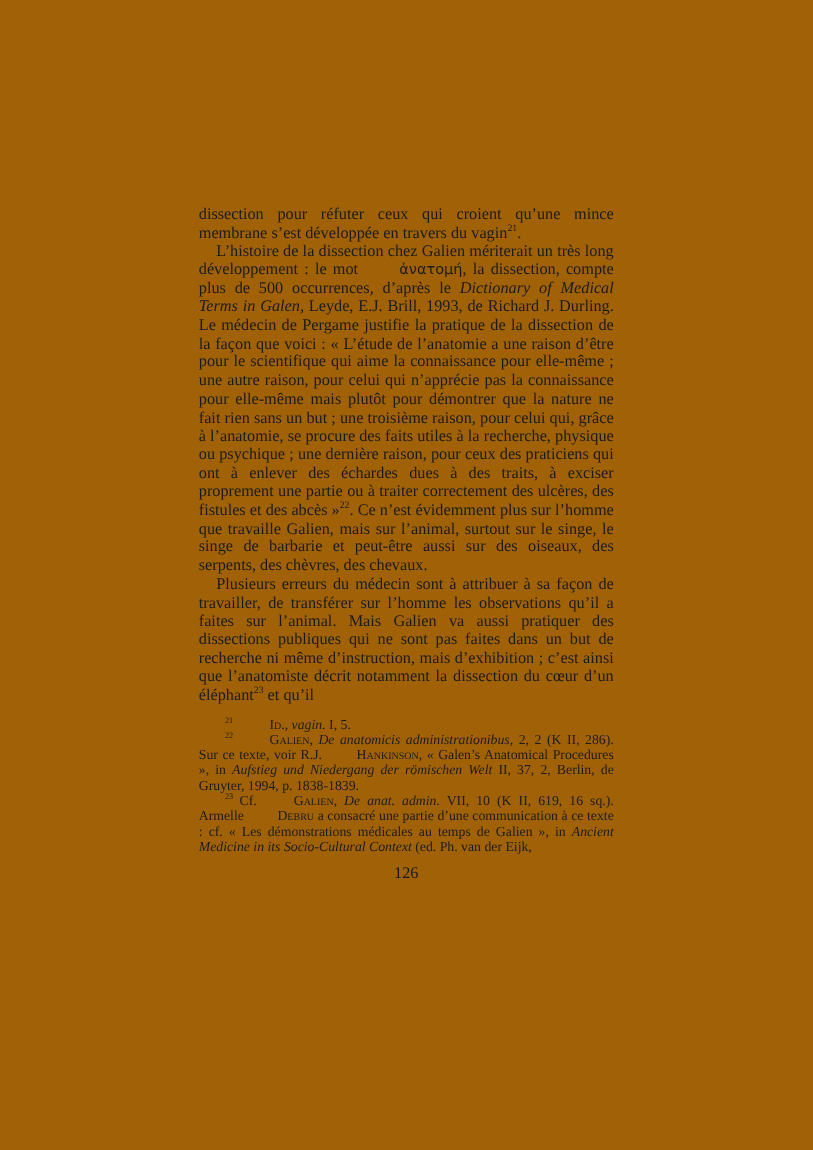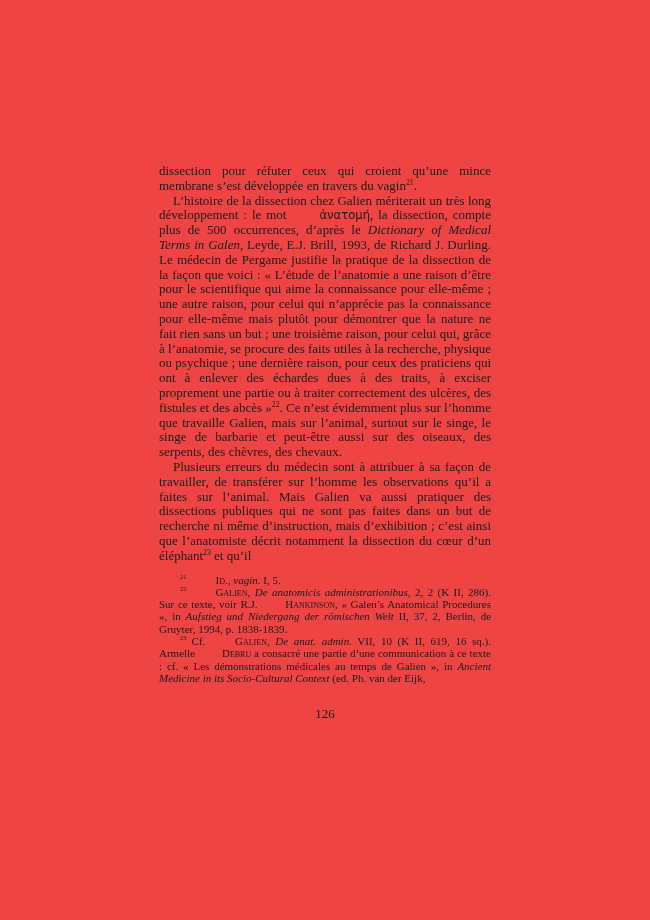--- a/index.html
+++ b/index.html
@@ -4,21 +4,21 @@
 <style>
   html, body {
     margin: 0;
     padding: 0;
     background: #ffffff;
   }
   .page {
     position: relative;
     width: 650px;
     height: 920px;
-    background: #ef4444;
+    background: #a16207;
     overflow: hidden;
     font-family: "Liberation Serif", serif;
     color: #1b1b1b;
   }
   .text-column {
     position: absolute;
     left: 159px;
     top: 164px;
     width: 332px;
   }
@@ -48,21 +48,21 @@
   .footnote {
     margin: 0;
     font-size: 11px;
     line-height: 12.3px;
     text-align: justify;
     text-justify: inter-word;
     text-indent: 21px;
   }
   .fn-marker { margin-right: 5px; }
   .page-number {
-    margin-top: 22px;
+    margin-top: 6px;
     text-align: center;
     font-size: 13px;
     line-height: 15px;
   }
 </style>
 </head>
 <body>
 
 <div class="page">
   <div class="text-column">

